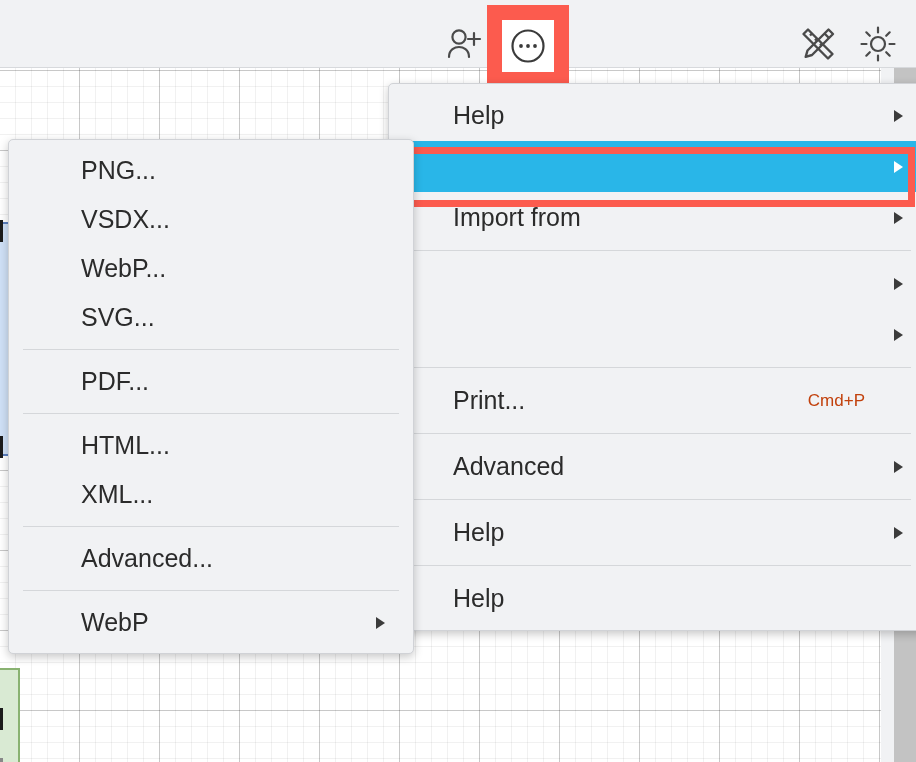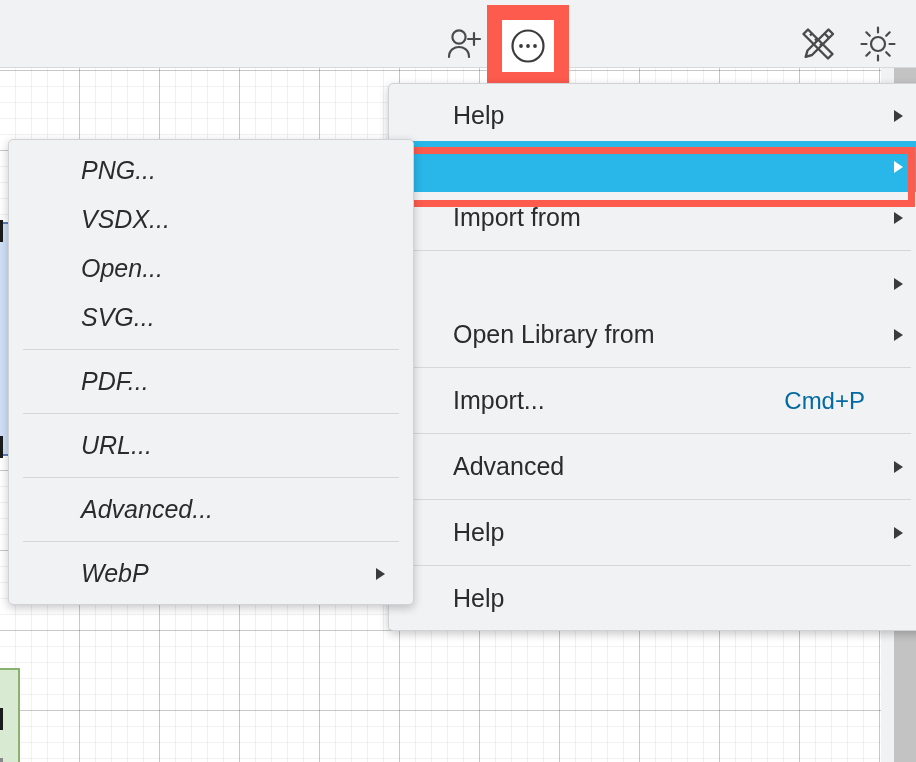--- a/index.html
+++ b/index.html
@@ -82,23 +82,23 @@
   #menu-export{
     left:8px;top:139px;width:406px;
   }
   .mi{
     position:relative;display:flex;align-items:center;
     height:51px;padding:0 20px 0 64px;
     font-size:25px;color:#2b2b2b;
     box-sizing:border-box;white-space:nowrap;
     cursor:default;
   }
-  #menu-export .mi{height:49px;padding-left:72px;font-size:25px;font-style:italic;}
+  #menu-export .mi{height:49px;padding-left:72px;font-size:25px;}
   .mi .shortcut{
-    margin-left:auto;color:#0369a1;font-size:24px;padding-right:42px;
+    margin-left:auto;color:#c2410c;font-size:17px;padding-right:42px;
   }
   .mi .arrow{
     position:absolute;right:24px;top:50%;transform:translateY(-50%);
     width:0;height:0;
     border-left:9px solid #3b3b3b;
     border-top:6px solid transparent;
     border-bottom:6px solid transparent;
   }
   #menu-export .mi .arrow{right:28px;}
   .sep{height:1px;background:#d5d7da;margin:7px 16px;}
@@ -179,26 +179,25 @@
   </div>
   <div class="mi">
     <span>Import from</span>
     <span class="arrow"></span>
   </div>
   <div class="sep"></div>
   <div class="mi">
     <span class="arrow"></span>
   </div>
   <div class="mi">
-    <span>Open Library from</span>
-    <span class="arrow"></span>
-  </div>
-  <div class="sep"></div>
-  <div class="mi">
-    <span>Import...</span>
+    <span class="arrow"></span>
+  </div>
+  <div class="sep"></div>
+  <div class="mi">
+    <span>Print...</span>
     <span class="shortcut">Cmd+P</span>
   </div>
   <div class="sep"></div>
   <div class="mi">
     <span>Advanced</span>
     <span class="arrow"></span>
   </div>
   <div class="sep"></div>
   <div class="mi">
     <span>Help</span>
@@ -212,32 +211,35 @@
 <div id="export-hl"></div>
 
 <div class="menu" id="menu-export">
   <div class="mi">
     <span>PNG...</span>
   </div>
   <div class="mi">
     <span>VSDX...</span>
   </div>
   <div class="mi">
-    <span>Open...</span>
+    <span>WebP...</span>
   </div>
   <div class="mi">
     <span>SVG...</span>
   </div>
   <div class="sep"></div>
   <div class="mi">
     <span>PDF...</span>
   </div>
   <div class="sep"></div>
   <div class="mi">
-    <span>URL...</span>
+    <span>HTML...</span>
+  </div>
+  <div class="mi">
+    <span>XML...</span>
   </div>
   <div class="sep"></div>
   <div class="mi">
     <span>Advanced...</span>
   </div>
   <div class="sep"></div>
   <div class="mi">
     <span>WebP</span>
     <span class="arrow"></span>
   </div>

